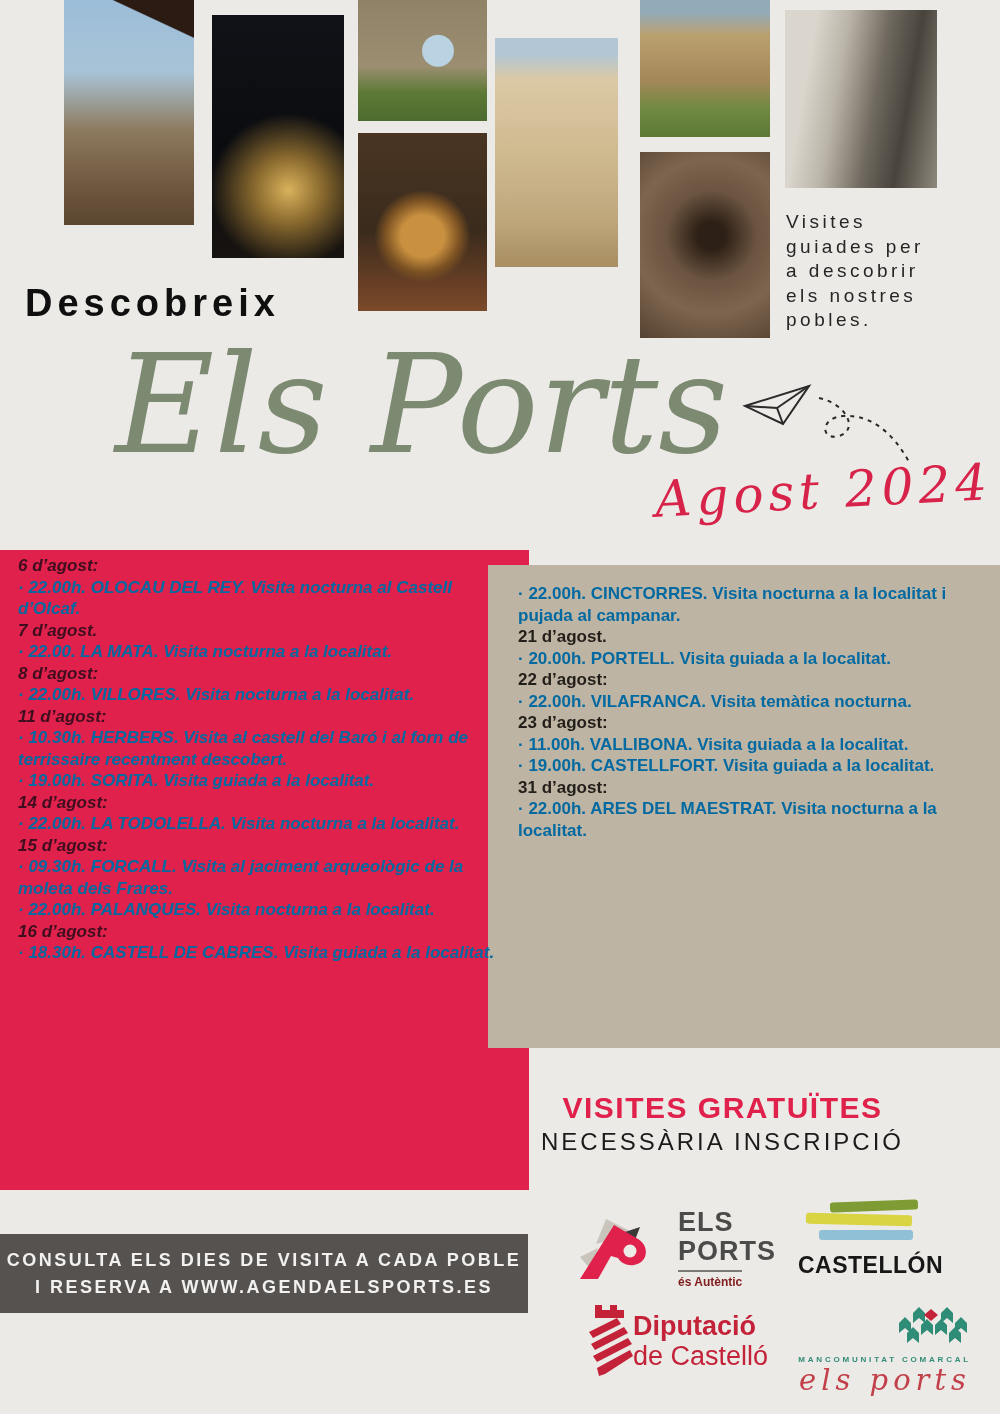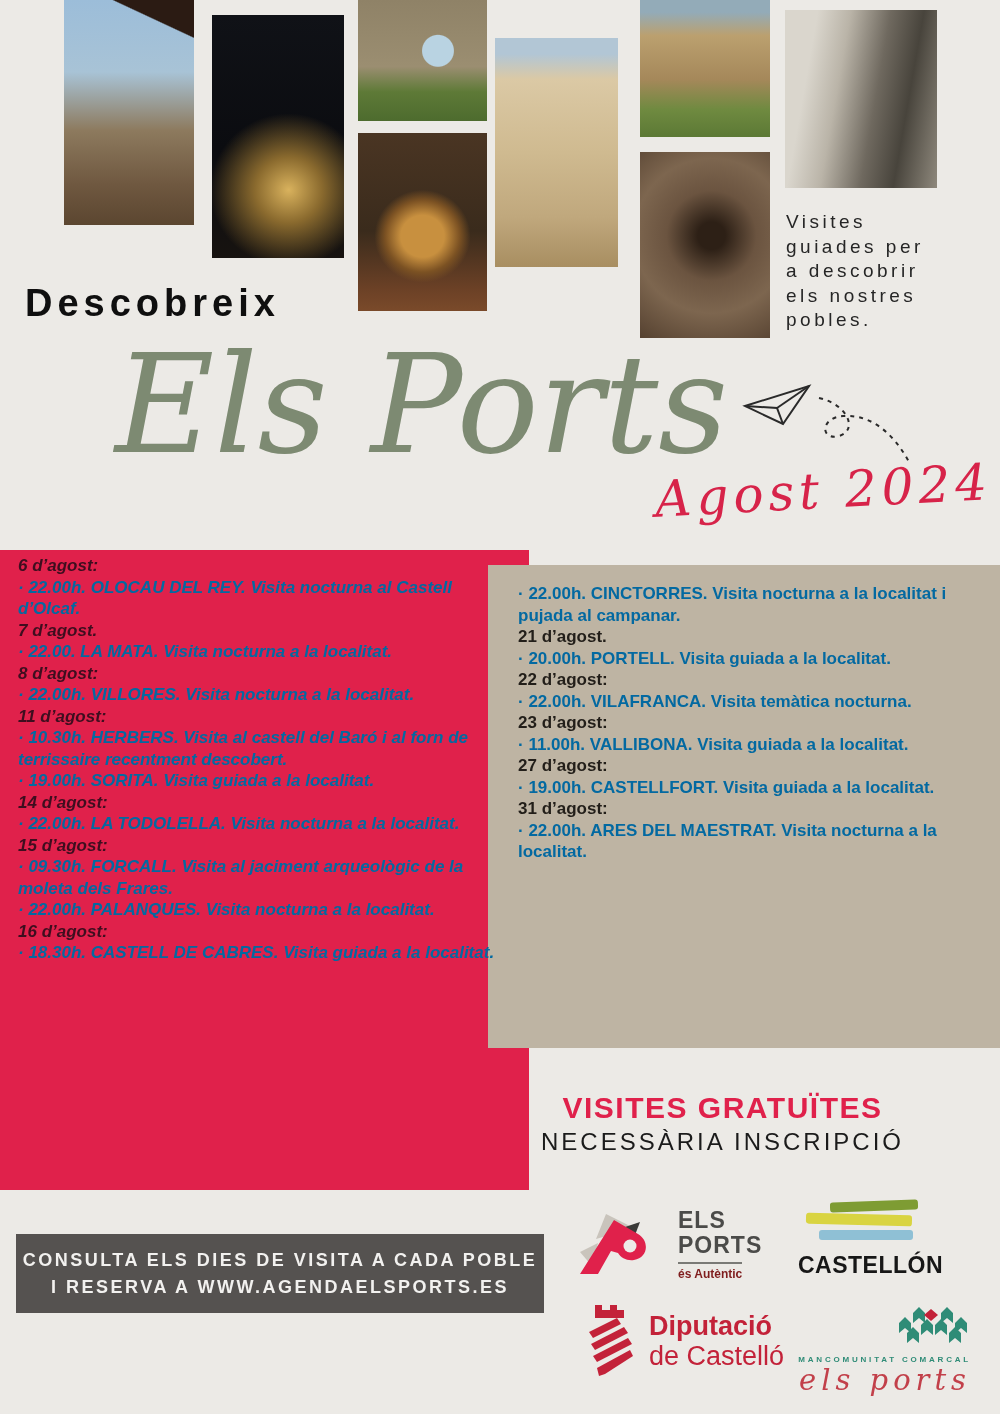--- a/index.html
+++ b/index.html
@@ -95,37 +95,37 @@
   .schedule-right { left:518px; top:583px; width:450px; }
   .schedule-right .line.date { color:#221E19; }
 
   
   .free-block { left:529px; top:1091px; width:387px; text-align:center; }
   .free-title { font-size:30px; font-weight:800; letter-spacing:1.5px; color:#E0214B; white-space:nowrap; }
   .free-sub { font-size:24px; font-weight:500; letter-spacing:3px; color:#1b1b1b; margin-top:3px; white-space:nowrap; }
 
   
   .consulta {
-    left:16px; top:1234px; width:528px; height:79px; background:#555250;
+    left:0; top:1234px; width:528px; height:79px; background:#555250;
     display:flex; flex-direction:column; justify-content:center; text-align:center;
   }
   .consulta .c-line {
     color:#F2F1EF; font-weight:700; font-size:18px; letter-spacing:2.5px; line-height:27px; white-space:nowrap;
   }
 
   
   .logo-elsports { left:576px; top:1208px; display:flex; align-items:center; gap:16px; }
-  .lp-name { font-size:23px; font-weight:800; color:#4B4B49; line-height:1.08; letter-spacing:1px; }
+  .lp-name { font-size:27px; font-weight:800; color:#4B4B49; line-height:1.08; letter-spacing:1px; }
   .lp-rule { width:64px; height:2px; background:#7a7a76; margin:4px 0 3px; }
   .lp-sub { font-size:12px; color:#7f1d1d; font-weight:600; }
 
   .logo-castellon { left:798px; top:1199px; width:134px; text-align:center; }
   .cast-label { font-size:23px; font-weight:800; color:#171717; letter-spacing:0.5px; margin-top:3px; }
 
-  .logo-diputacio { left:583px; top:1301px; display:flex; align-items:center; gap:16px;justify-content:space-between; }
+  .logo-diputacio { left:583px; top:1301px; display:flex; align-items:center; gap:0;justify-content:space-between; }
   .dip-text { color:#C32239; }
   .dip-l1 { font-size:27px; font-weight:800; line-height:1.12; }
   .dip-l2 { font-size:27px; font-weight:400; line-height:1.12; }
 
   .logo-manco { left:775px; top:1301px; width:196px; text-align:right; }
   .man-small { font-size:8px; font-weight:700; letter-spacing:2.8px; color:#2F8C77; margin-top:4px; white-space:nowrap; }
   .man-script {
     font-family:"DejaVu Serif", serif; font-style:italic;
     font-size:29px; color:#C2404A; letter-spacing:5px; line-height:1.15;
   }
@@ -183,21 +183,20 @@
     <div class="line event">· 18.30h. CASTELL DE CABRES. Visita guiada a la localitat.</div>
   </div>
 <div class="abs schedule schedule-right">
     <div class="line event">· 22.00h. CINCTORRES. Visita nocturna a la localitat i pujada al campanar.</div>
     <div class="line date">21 d’agost.</div>
     <div class="line event">· 20.00h. PORTELL. Visita guiada a la localitat.</div>
     <div class="line date">22 d’agost:</div>
     <div class="line event">· 22.00h. VILAFRANCA. Visita temàtica nocturna.</div>
     <div class="line date">23 d’agost:</div>
     <div class="line event">· 11.00h. VALLIBONA. Visita guiada a la localitat.</div>
-    <div class="line date">27 d’agost:</div>
     <div class="line event">· 19.00h. CASTELLFORT. Visita guiada a la localitat.</div>
     <div class="line date">31 d’agost:</div>
     <div class="line event">· 22.00h. ARES DEL MAESTRAT. Visita nocturna a la localitat.</div>
   </div>
 
 <div class="abs free-block">
   <div class="free-title">VISITES GRATUÏTES</div>
   <div class="free-sub">NECESSÀRIA INSCRIPCIÓ</div>
 </div>
 

